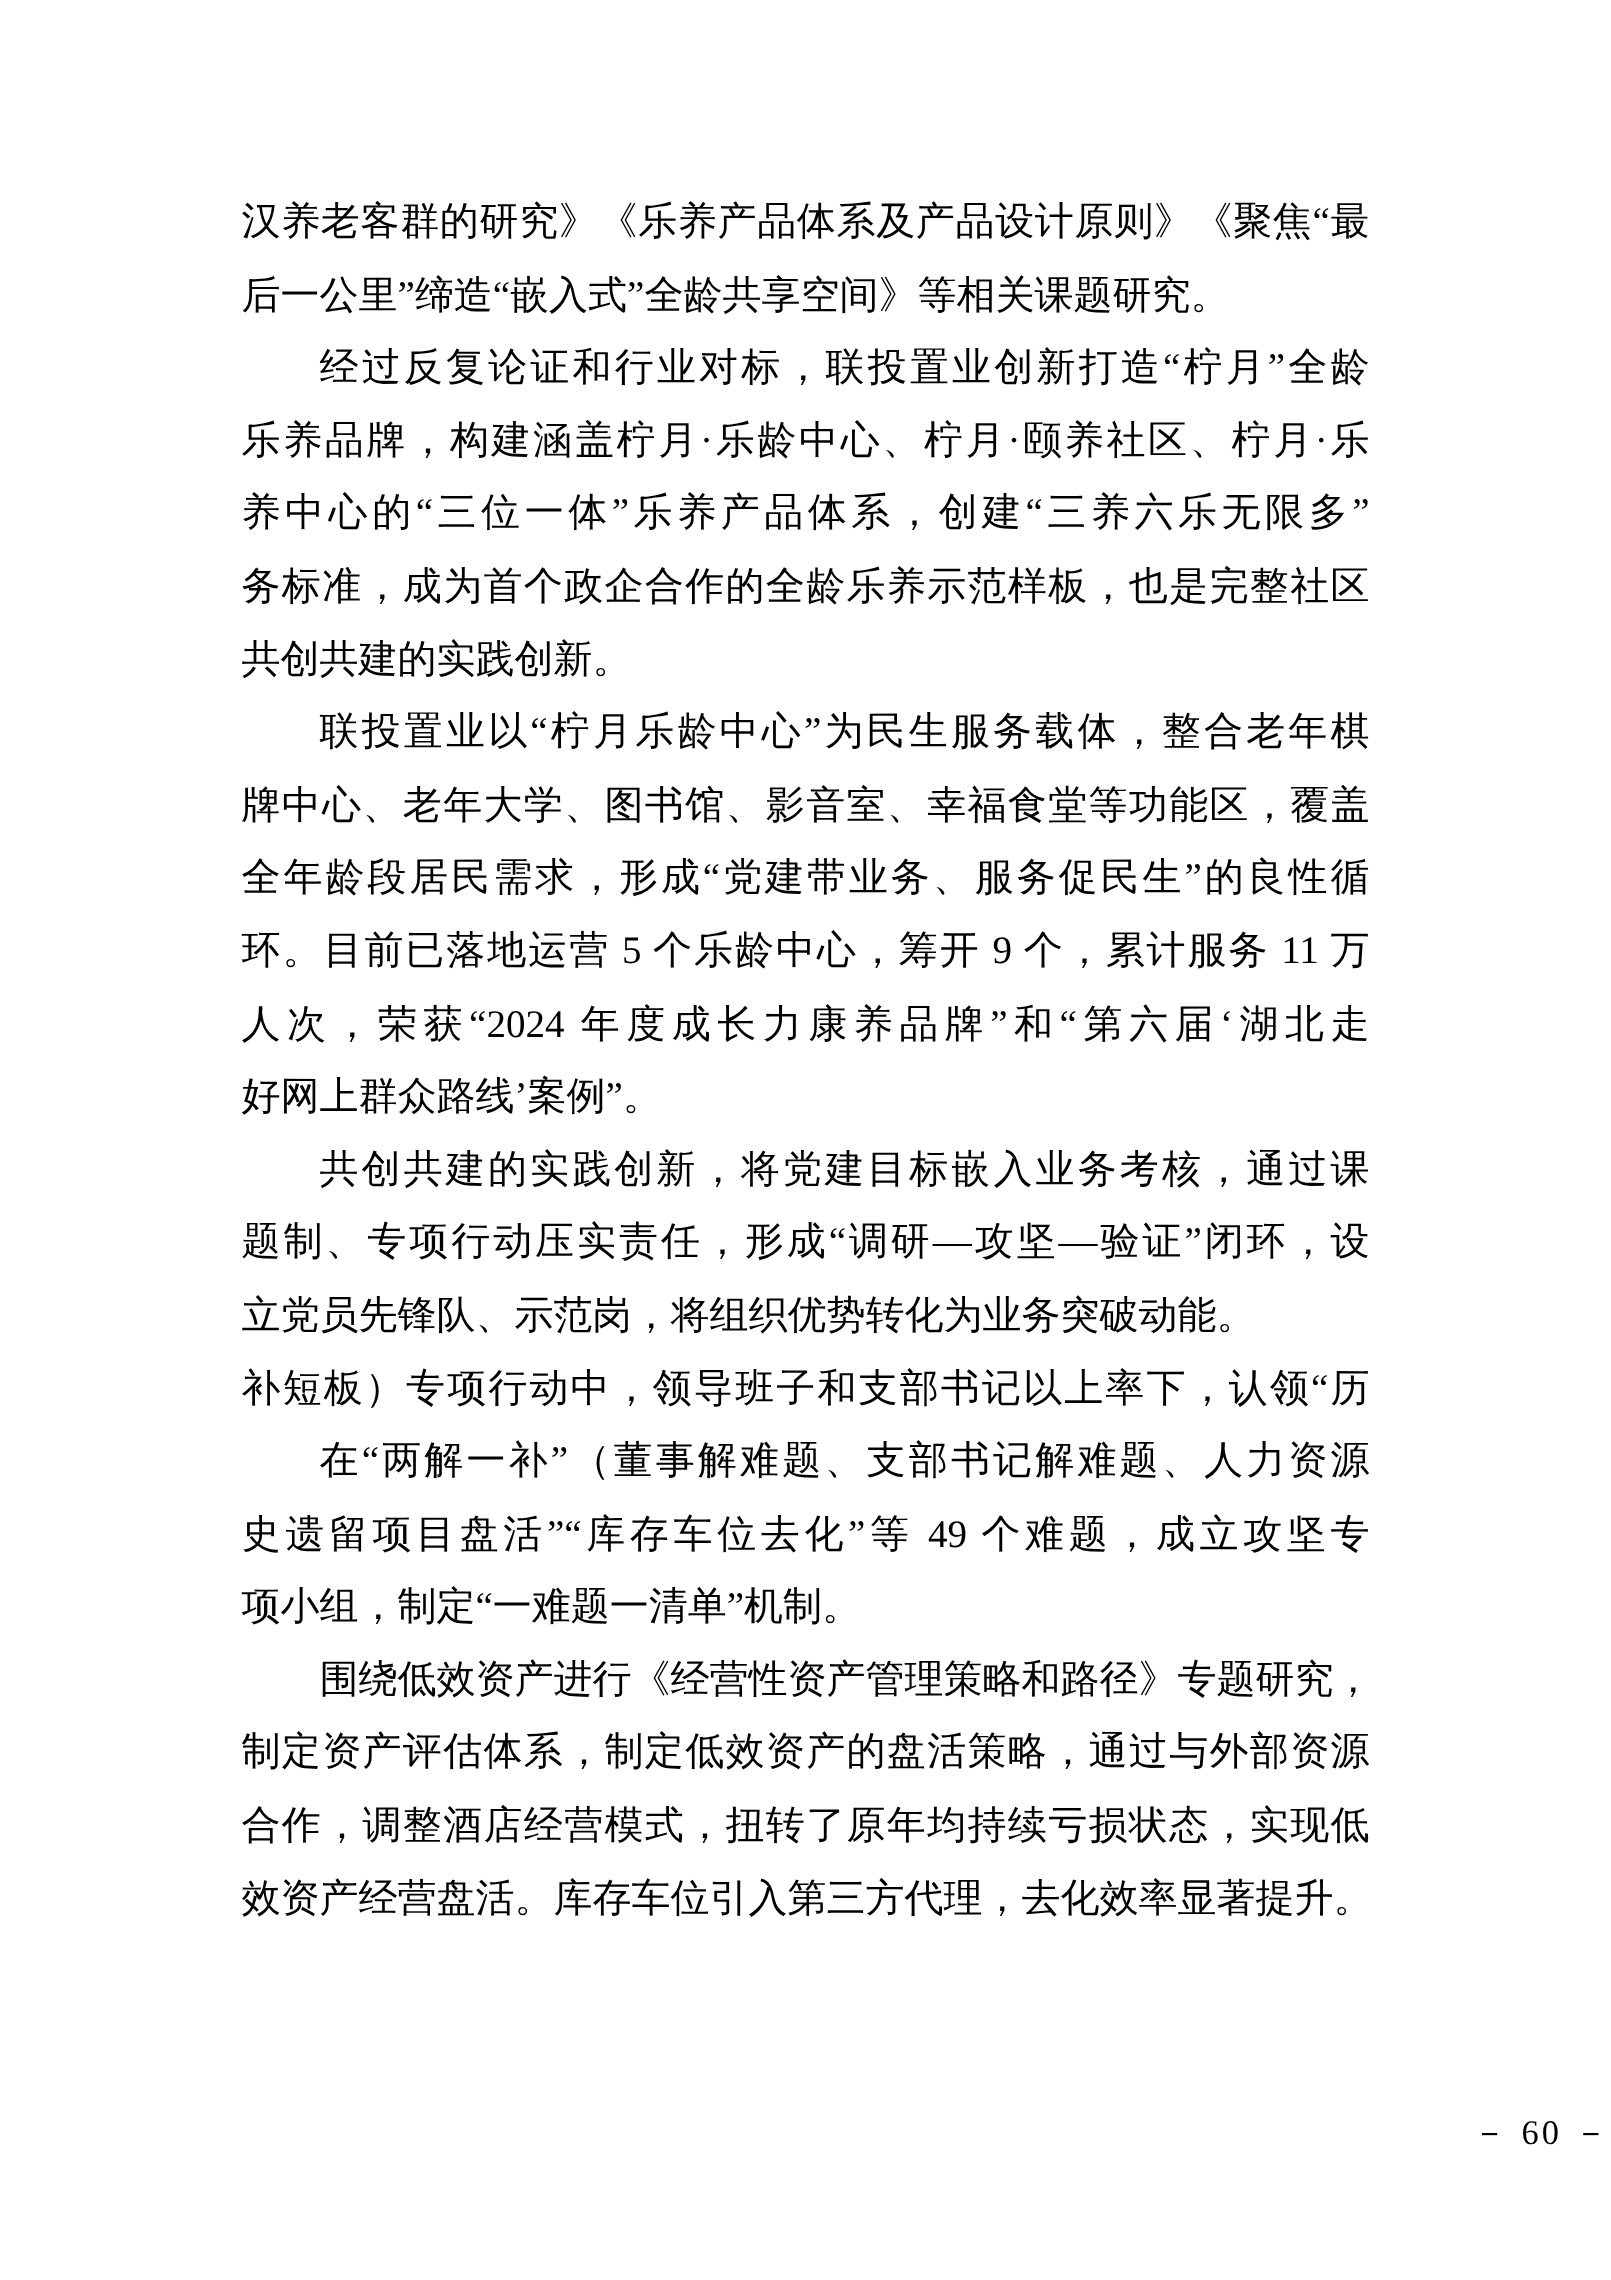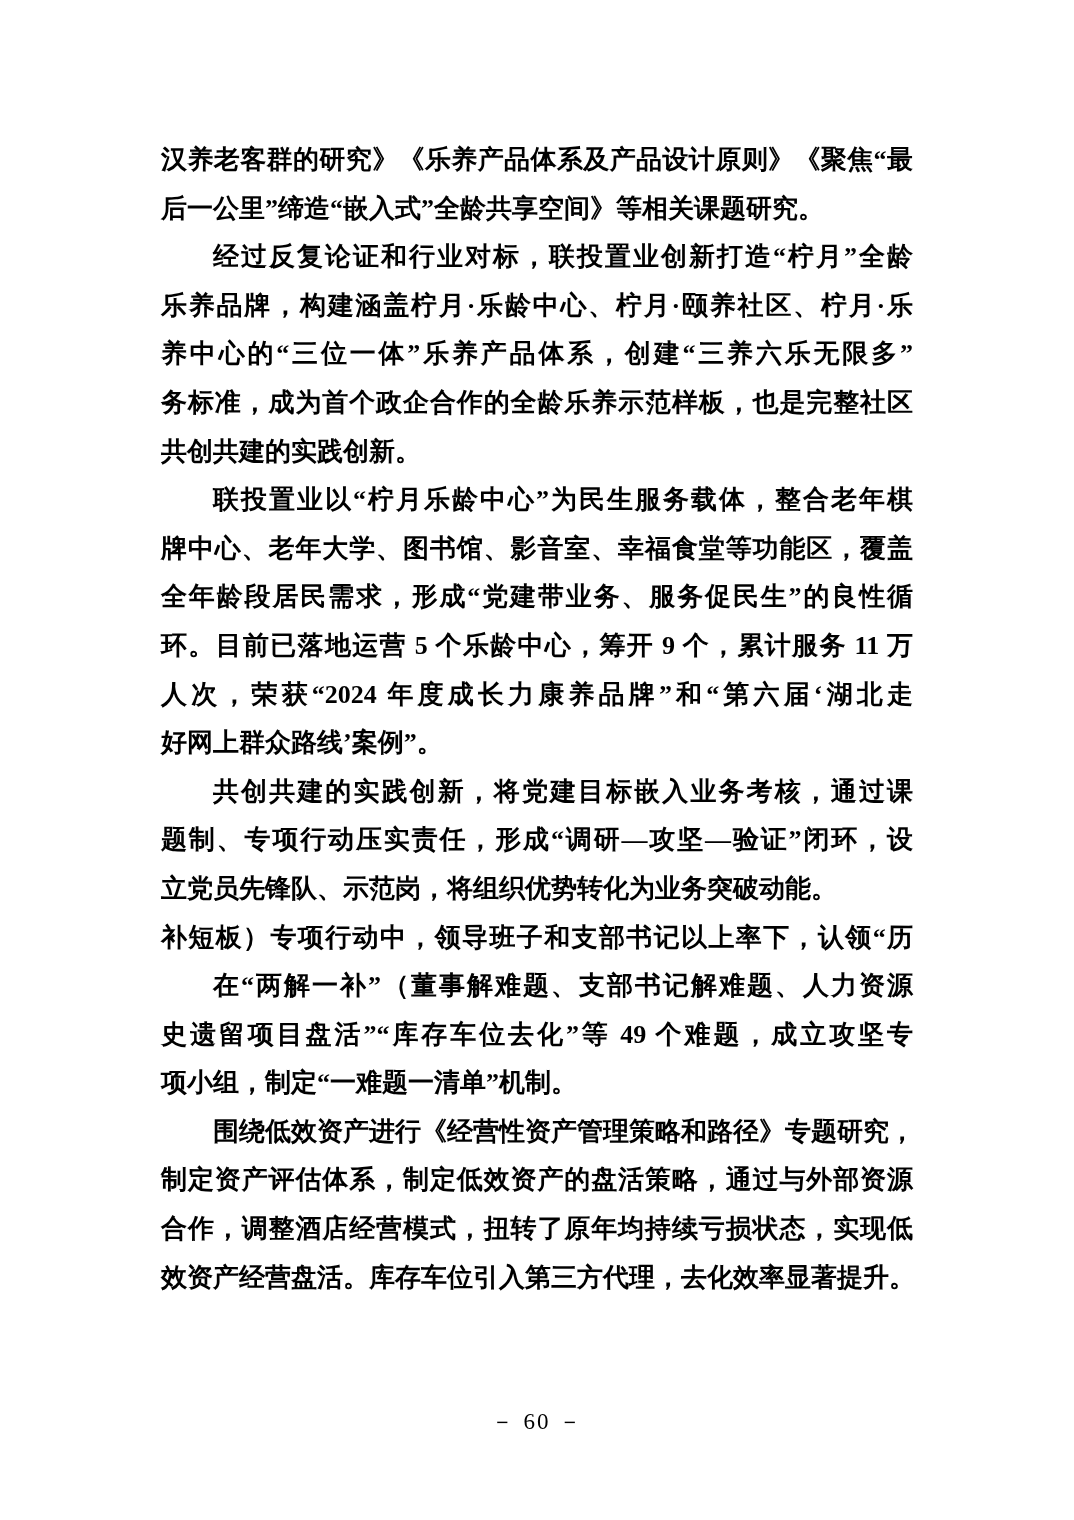--- a/index.html
+++ b/index.html
@@ -12,23 +12,22 @@
     width: 1074px;
     height: 1520px;
     background: #ffffff;
     overflow: hidden;
     font-family: "Liberation Serif", "DejaVu Serif", serif;
     color: #000000;
   }
   .doc-body {
     position: absolute;
     left: 161px;
-    top: 136px;
+    top: 124px;
     width: 752px;
-    font-weight: bold;
   }
   .ln {
     margin: 0;
     padding: 0;
     height: 48.6px;
     line-height: 48.6px;
     font-size: 26px;
     letter-spacing: 0;
     white-space: nowrap;
     text-align: justify;
@@ -39,21 +38,21 @@
     text-indent: 2em;
   }
   .ln.last {
     text-align-last: left;
   }
   .page-footer {
     position: absolute;
     top: 1405px;
     left: 0;
     width: 100%;
-    text-align: center;
+    text-align: right;
   }
   .page-number {
     font-size: 23px;
     line-height: 34px;
     letter-spacing: 2px;
     color: #000000;
   }
 </style>
 </head>
 <body>

